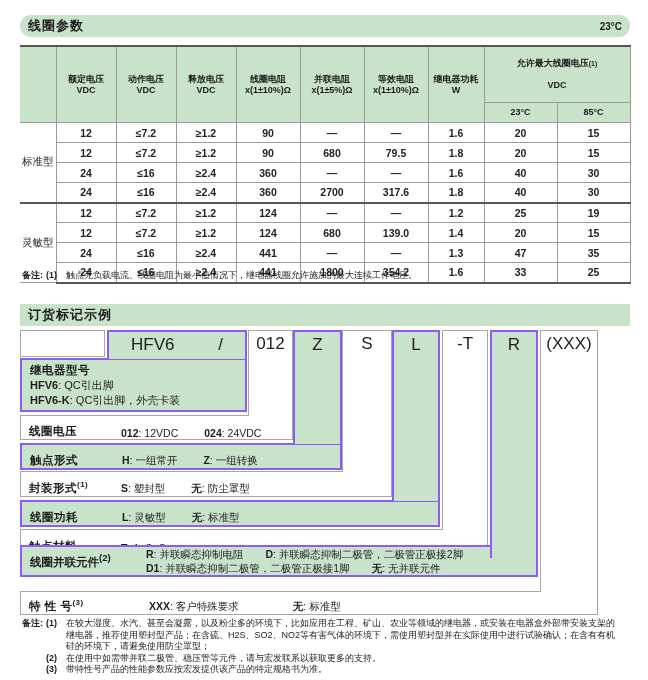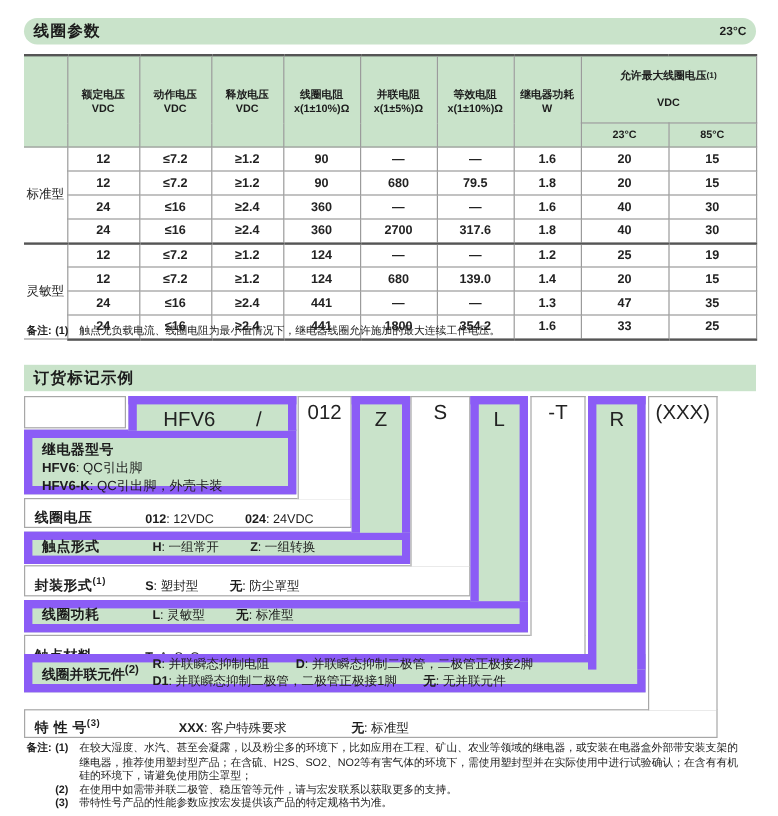--- a/index.html
+++ b/index.html
@@ -55,37 +55,37 @@
   }
   .nrow{display:flex;}
   .nlab{width:24px;flex:none;font-weight:bold;}
   .nnum{width:20px;flex:none;font-weight:bold;}
   .ntxt{flex:1;}
 
   
   .order{position:absolute;left:0;top:300px;width:648px;height:380px;}
   .obox{position:absolute;box-sizing:border-box;}
   .white{background:#ffffff;border:1px solid #a7a7a7;}
-  .green{background:#c9e3ca;border:7px solid #8b5cf6;}
+  .green{background:#c9e3ca;border:2px solid #8b5cf6;}
   .col{border-bottom:none;}
   .code{
     height:27px;line-height:26px;font-size:17px;color:#222;
     text-align:center;white-space:nowrap;
   }
   .code.split{display:flex;justify-content:space-between;padding:0 22px;}
   .orow{display:flex;align-items:flex-end;padding-left:8px;font-size:10.5px;}
   .orow .lab{font-weight:bold;font-size:11.5px;width:92px;flex:none;letter-spacing:.5px;}
   .orow sup,.modelbox sup{font-size:8px;font-weight:bold;}
   .opt{margin-right:26px;white-space:nowrap;}
   .opt b{font-weight:bold;}
   .modelbox{padding:3px 0 0 8px;font-size:11px;line-height:15px;}
   .modelbox .lab{font-weight:bold;font-size:11.5px;letter-spacing:.5px;}
   .twolines{display:flex;align-items:center;padding-left:8px;font-size:10.5px;}
   .twolines .lab{font-weight:bold;font-size:11.5px;width:92px;flex:none;}
-  .twolines .lines{line-height:14.5px;white-space:nowrap;}
+  .twolines .lines{line-height:14.5px;white-space:nowrap;margin-left:24px;}
 </style>
 </head>
 <body>
 
 <div class="page">
 
   <div class="bar" style="top:15px;border-radius:11px;">
     <span class="t">线圈参数</span>
     <span class="temp">23°C</span>
   </div>

